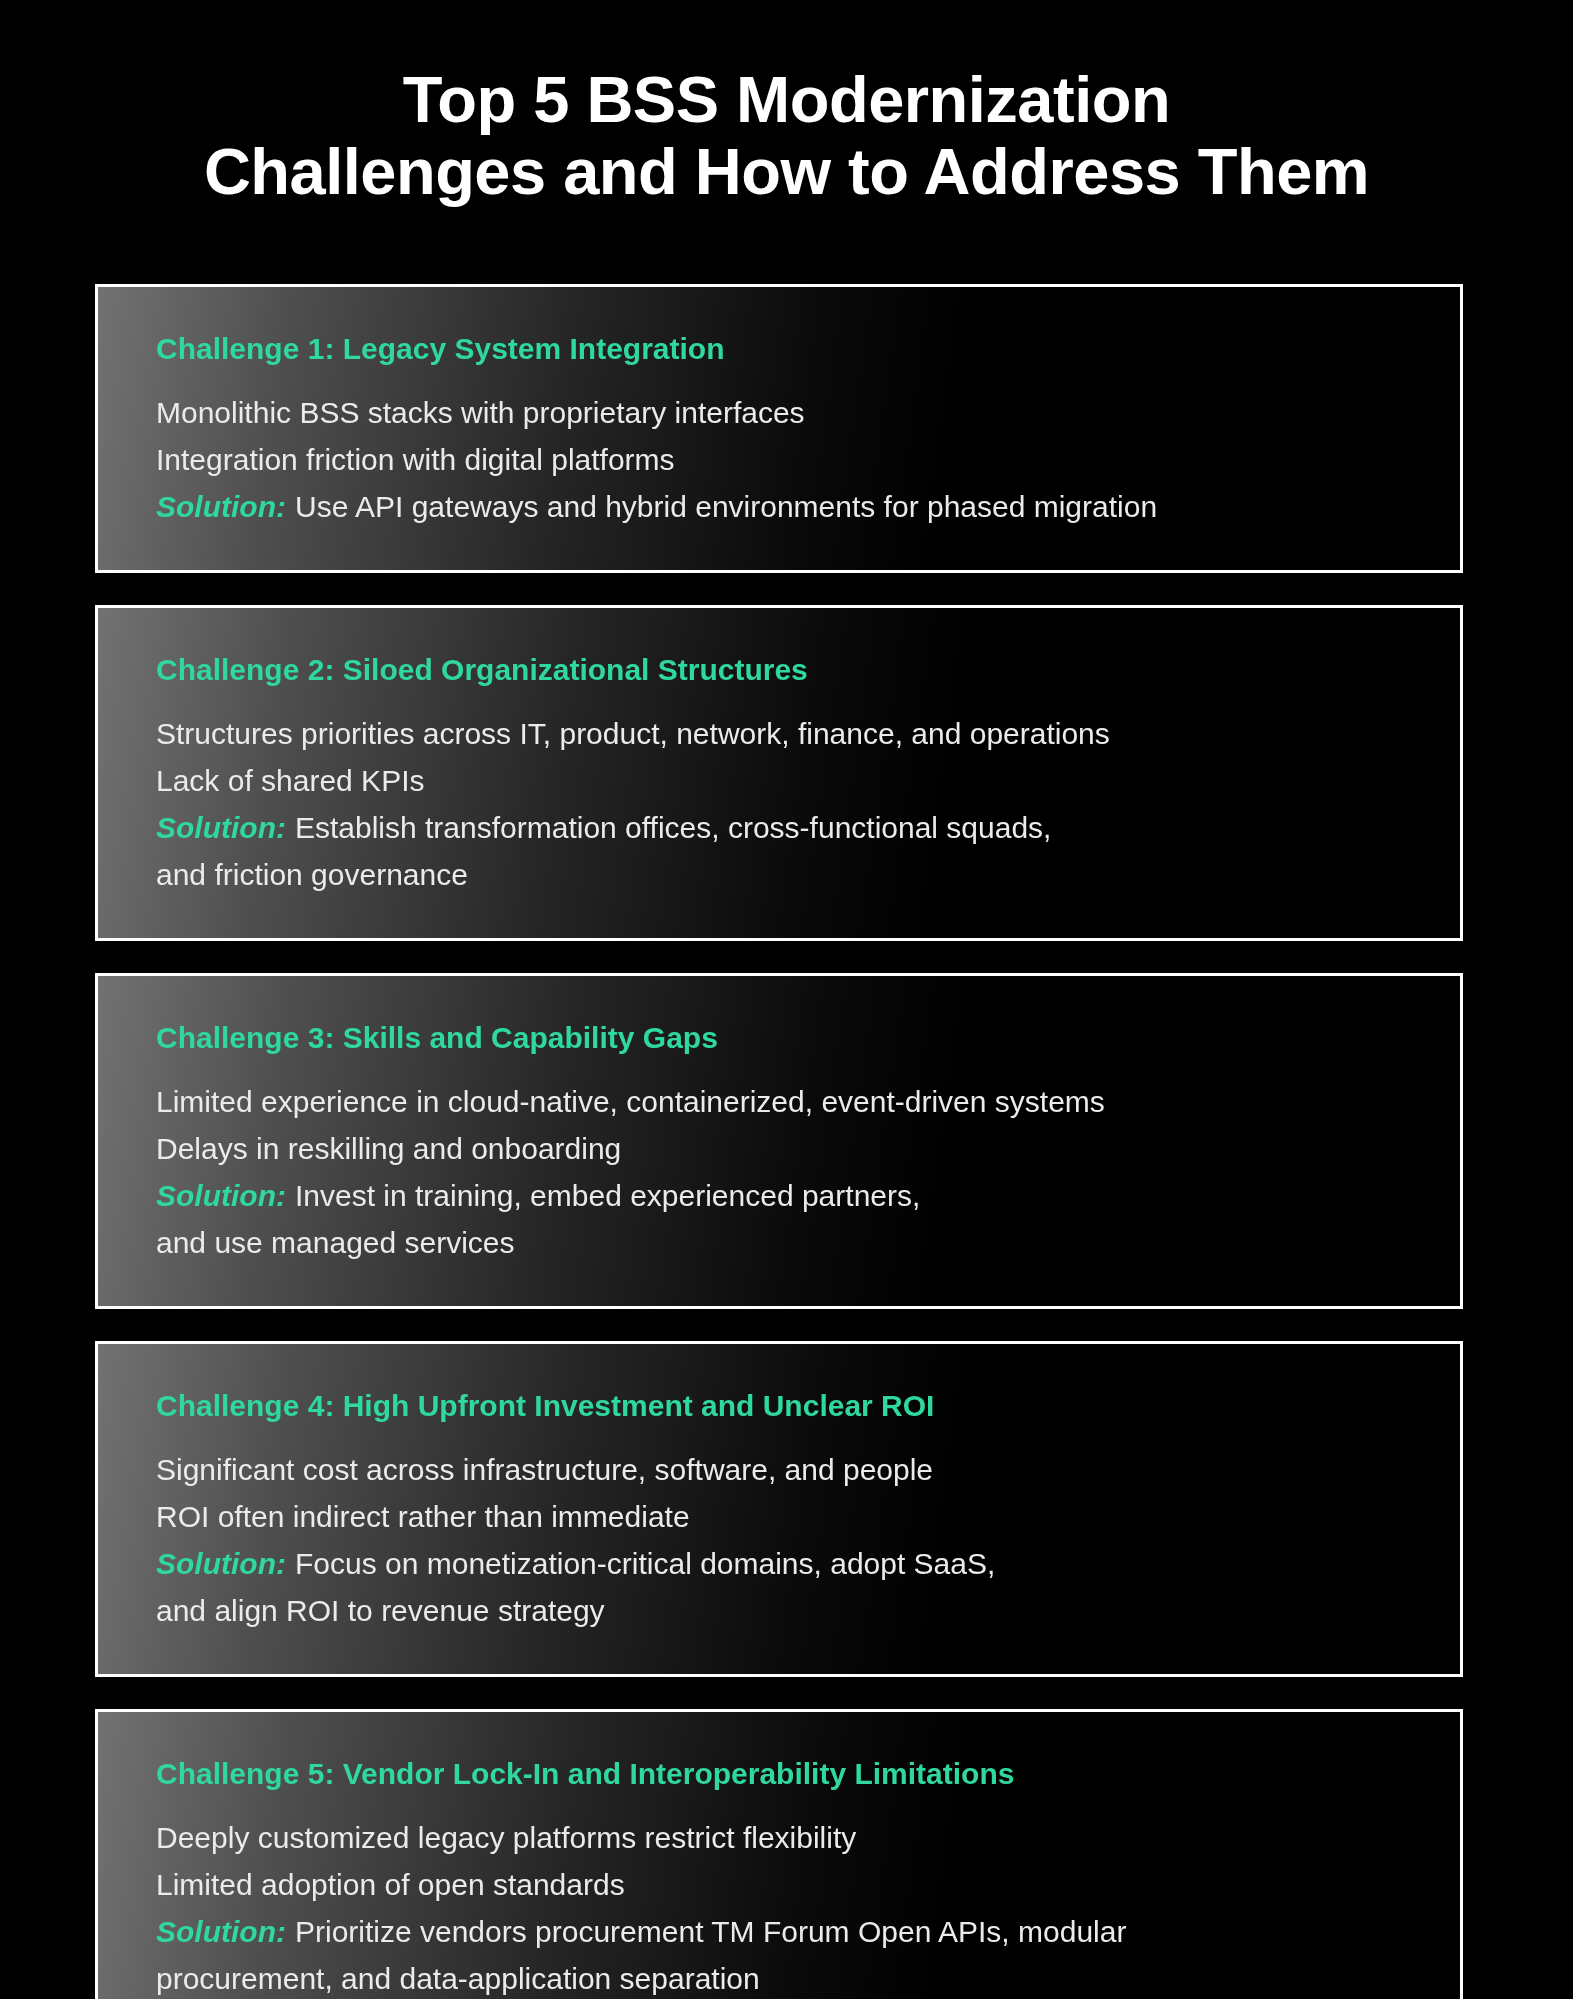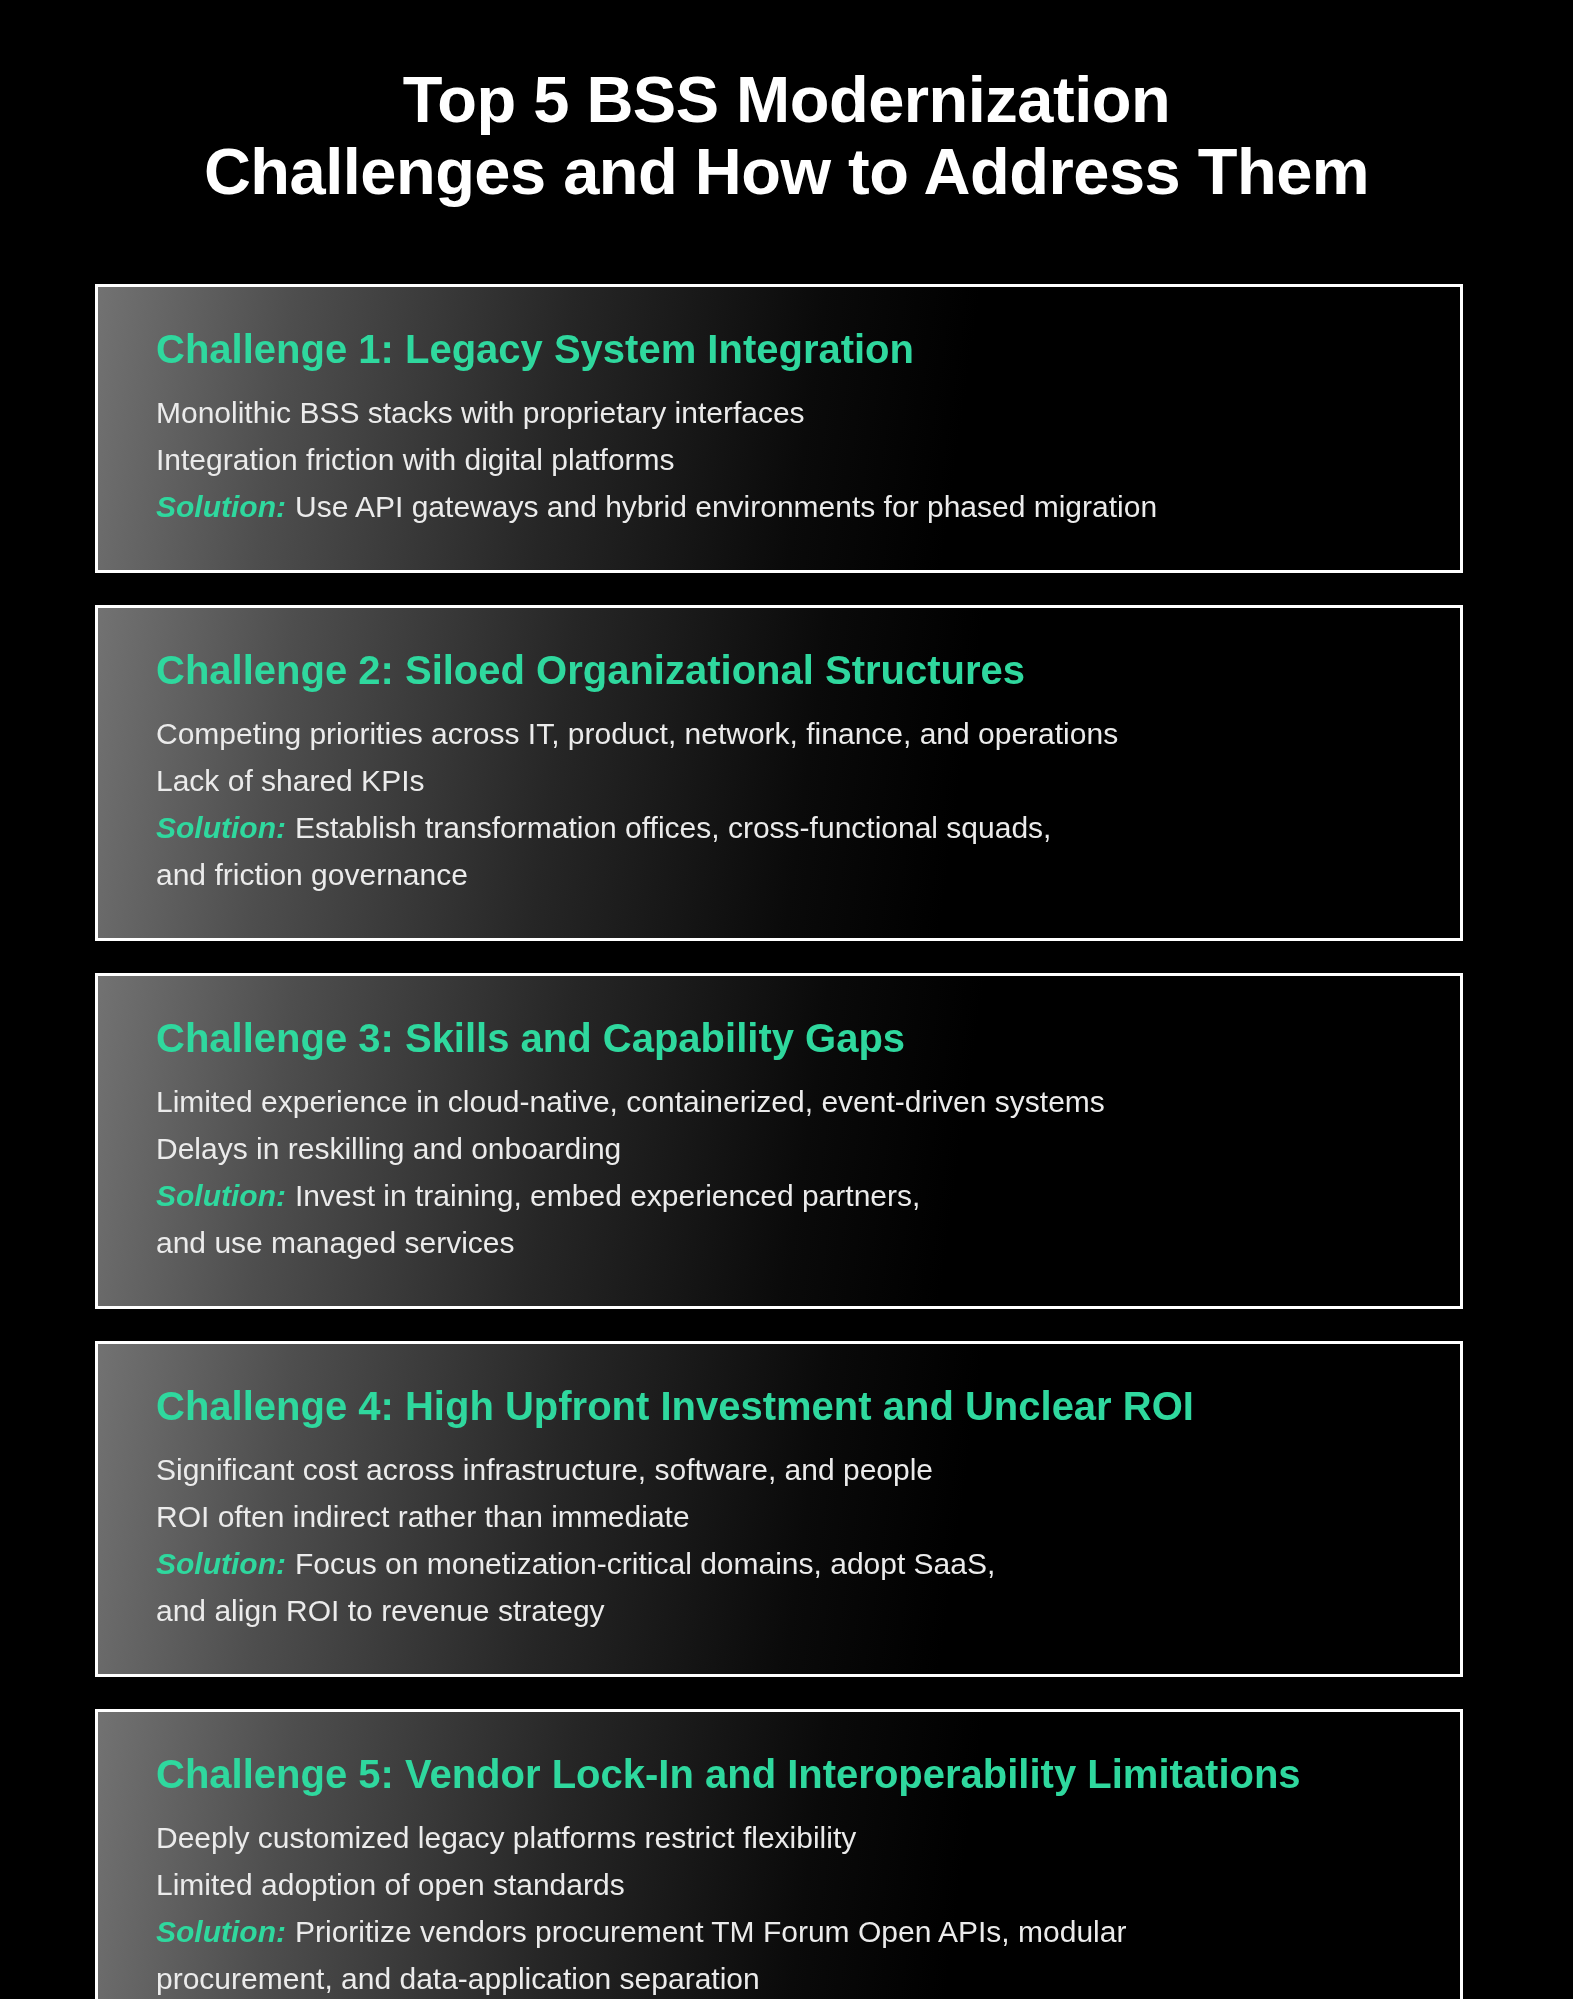--- a/index.html
+++ b/index.html
@@ -30,21 +30,21 @@
   .title span{display:block;}
   .cards{width:1368px;margin-left:95px;}
   .card{
     border:3px solid var(--card-border);
     background:linear-gradient(98deg,#727272 0%,#4e4e4e 14%,#262626 34%,#0a0a0a 52%,#000 63%);
     padding:42px 40px 40px 58px;
     margin-bottom:32px;
   }
   .card-heading{
     color:var(--accent);
-    font-size:40px;
+    font-size:30px;
     line-height:40px;
     font-weight:bold;
     margin-bottom:20px;
     letter-spacing:0;
   }
   .line{
     color:var(--body-text);
     font-size:30px;
     line-height:47px;
     font-weight:normal;
@@ -70,21 +70,21 @@
 
     <article class="card">
       <h2 class="card-heading">Challenge 1: Legacy System Integration</h2>
       <p class="line">Monolithic BSS stacks with proprietary interfaces</p>
       <p class="line">Integration friction with digital platforms</p>
       <p class="line"><span class="solution-label">Solution:</span><span>Use API gateways and hybrid environments for phased migration</span></p>
     </article>
 
     <article class="card">
       <h2 class="card-heading">Challenge 2: Siloed Organizational Structures</h2>
-      <p class="line">Competing priorities across IT, product, network, finance, and operations</p>
+      <p class="line">Structures priorities across IT, product, network, finance, and operations</p>
       <p class="line">Lack of shared KPIs</p>
       <p class="line"><span class="solution-label">Solution:</span><span>Establish transformation offices, cross-functional squads,</span></p>
       <p class="line">and friction governance</p>
     </article>
 
     <article class="card">
       <h2 class="card-heading">Challenge 3: Skills and Capability Gaps</h2>
       <p class="line">Limited experience in cloud-native, containerized, event-driven systems</p>
       <p class="line">Delays in reskilling and onboarding</p>
       <p class="line"><span class="solution-label">Solution:</span><span>Invest in training, embed experienced partners,</span></p>

